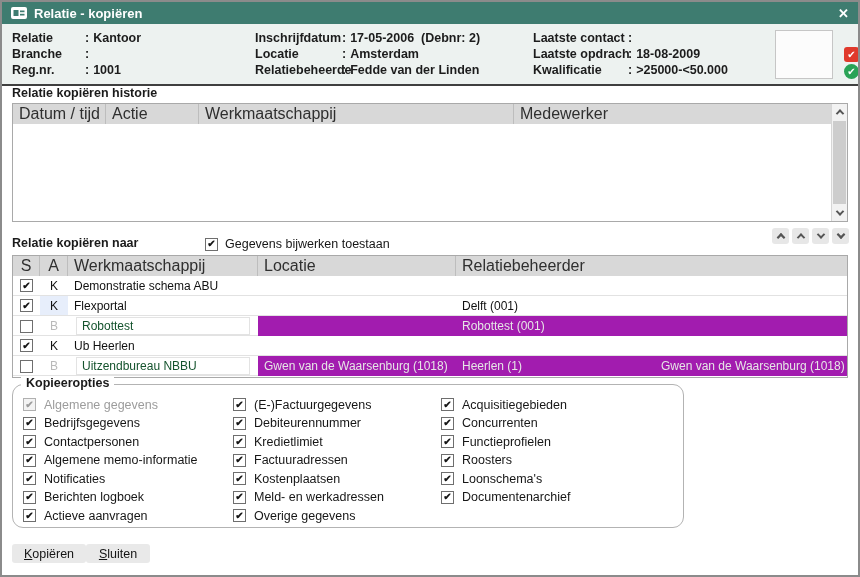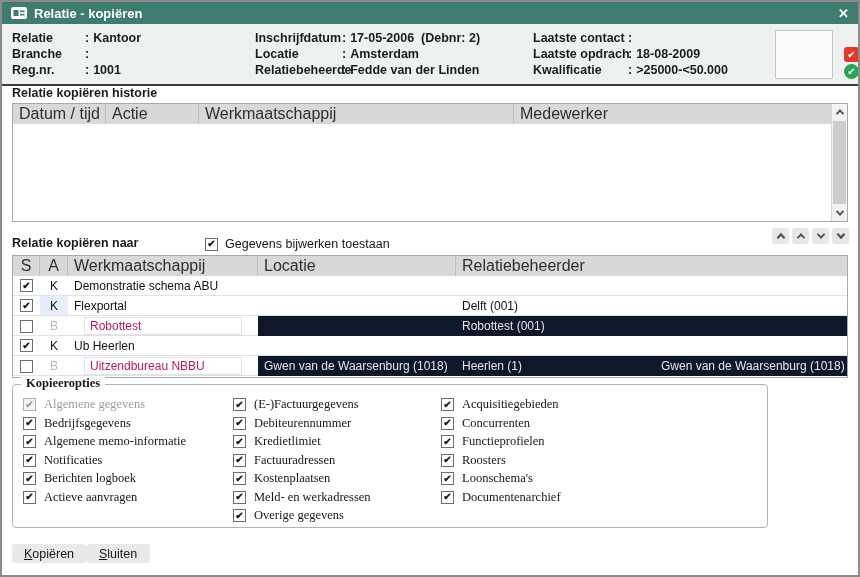--- a/index.html
+++ b/index.html
@@ -44,36 +44,36 @@
   .chev.down { transform:rotate(225deg) translate(1px,1px); }
   .dbl { display:flex; flex-direction:column; align-items:center; }
   .dbl .chev { margin:-3px 0; }
 
   
   .trow { display:grid; grid-template-columns:27px 28px 190px 198px 199px 1fr; height:20px; font-size:12px; color:#111; border-bottom:1px solid #e2e2e2; align-items:center; }
   .trow > div { height:100%; display:flex; align-items:center; padding:8px 6px; overflow:hidden; white-space:nowrap; }
   .trow .cS { justify-content:center; padding:0; }
   .trow .cA { justify-content:center; padding:0; }
   .trow.dim .cA { color:#b9b9b9; }
-  .trow.dim .cWm { color:#be185d; box-shadow:inset 0 0 0 1px #e3e3e3; margin:1px 16px; height:18px; }
-  .trow.dim .cGray { background:#0f172a; color:#e6e6e6;text-align:center; }
+  .trow.dim .cWm { color:#14532d; box-shadow:inset 0 0 0 1px #e3e3e3; margin:1px 8px; height:18px; }
+  .trow.dim .cGray { background:#a21caf; color:#e6e6e6;text-align:center; }
   .trow .hl { background:#e7eefb; }
 
   
   .cb { width:13px; height:13px; min-width:13px; border:1px solid #6e6e6e; background:#fff; display:inline-flex; align-items:center; justify-content:center; font-size:10px; font-weight:700; color:#151515; }
   .cb.checked::before { content:"\2714"; margin-top:-1px; }
   .cb.disabled { border-color:#b0b0b0; background:#f3f3f3; color:#9c9c9c; }
 
   
   .update-check { position:absolute; left:203px; top:235px; display:flex; align-items:center; gap:7px; font-size:12.5px; color:#161616; }
   .move-btns { position:absolute; top:226px; display:flex; gap:3px; }
   .move-btn { width:17px; height:16px; background:#e7e7e7; border-radius:3px; display:flex; align-items:center; justify-content:center; cursor:pointer; }
 
   
-  .fieldset { position:absolute; left:10px; top:382px; width:756px; height:144px; border:1px solid #b3b3b3; border-radius:4px;font-family:Liberation Serif, serif; }
+  .fieldset { position:absolute; left:10px; top:382px; width:672px; height:144px; border:1px solid #b3b3b3; border-radius:11px; }
   .legend { position:absolute; top:-9px; left:8px; background:#fff; padding:0 5px; font-size:12.5px; font-weight:700; color:#1a1a1a; }
   .optcol { position:absolute; top:13px; display:flex; flex-direction:column; }
   .optcol.o1 { left:10px; } .optcol.o2 { left:220px; } .optcol.o3 { left:428px; }
   .opt { display:flex; align-items:center; gap:8px; height:13px; margin-bottom:5.5px; font-size:12.5px; color:#161616; white-space:nowrap; }
   .opt.disabled { color:#9c9c9c; }
 
   
   .btn { position:absolute; top:542px; height:19px; background:#e9e9e9; border-radius:3px; display:inline-flex; align-items:center; justify-content:center; font-size:12.5px; color:#151515; cursor:pointer; padding:0 12px; }
   .btn.kopieren { left:10px; min-width:63px; }
   .btn.sluiten { left:84px; min-width:64px; }
@@ -232,20 +232,24 @@
       <div class="opt disabled">
           <span class="cb disabled checked"></span>
           <span>Algemene gegevens</span>
         </div>
       <div class="opt">
           <span class="cb checked"></span>
           <span>Bedrijfsgegevens</span>
         </div>
       <div class="opt">
           <span class="cb checked"></span>
+          <span>Contactpersonen</span>
+        </div>
+      <div class="opt">
+          <span class="cb checked"></span>
           <span>Algemene memo-informatie</span>
         </div>
       <div class="opt">
           <span class="cb checked"></span>
           <span>Notificaties</span>
         </div>
       <div class="opt">
           <span class="cb checked"></span>
           <span>Berichten logboek</span>
         </div>

